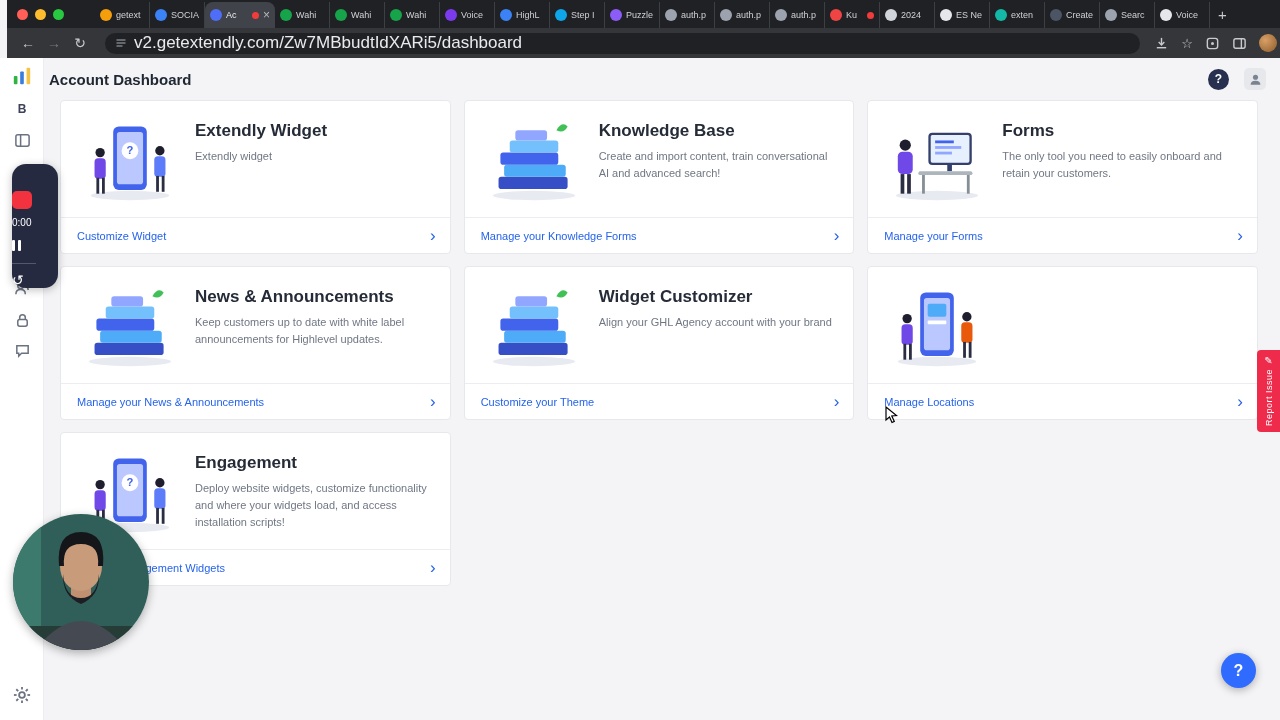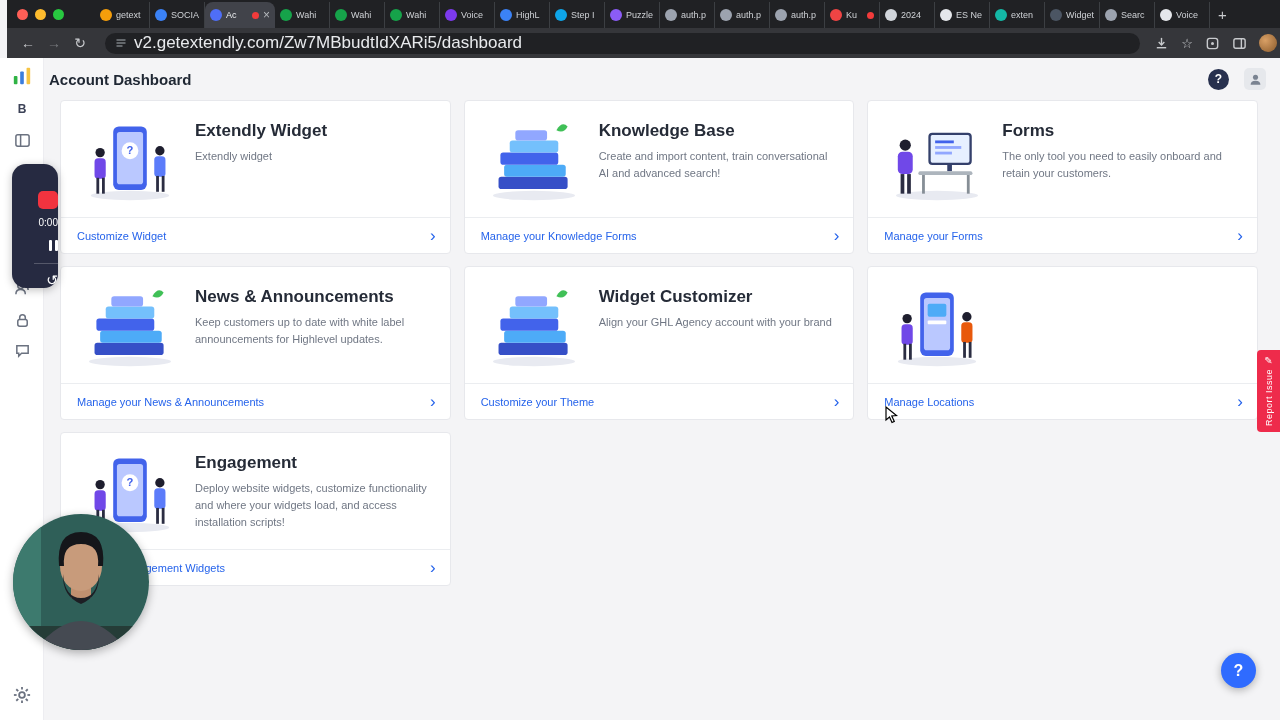--- a/index.html
+++ b/index.html
@@ -61,21 +61,21 @@
   .card-body { flex:1; display:flex; padding:12px 14px 8px 10px; gap:6px; }
   .illus { flex:0 0 118px; display:flex; align-items:center; justify-content:center; }
   .card-text h3 { font-size:17px; font-weight:bold; color:#252b37; margin:8px 0 7px; }
   .card-text p { font-size:11px; color:#707784; line-height:1.55; padding-right:6px; }
   .card-action { border-top:1px solid #ebedf0; display:flex; align-items:center; padding:9px 14px 9px 16px; cursor:pointer; }
   .card-action span.lbl { font-size:11px; color:var(--accent,#2563eb); }
   .chev { margin-left:auto; color:var(--accent,#2563eb); font-size:17px; line-height:1; }
 
   
   .recorder { position:absolute; left:12px; top:106px; width:46px; height:124px; background:#262a41; border-radius:14px;
-              display:flex; flex-direction:column; align-items:flex-end; padding-top:27px; gap:8px; z-index:30;
+              display:flex; flex-direction:column; align-items:flex-start; padding-top:27px; gap:8px; z-index:30;
               box-shadow:0 2px 8px rgba(0,0,0,.25); }
   .stop-btn { width:20px; height:20px; border-radius:5px; background:var(--record,#f2333f); }
   .rec-time { color:#fff; font-size:10px; }
   .pause-btn { display:flex; gap:3px; padding:4px 0; }
   .pause-btn i { display:block; width:3px; height:11px; background:#fff; border-radius:1px; }
   .rec-div { width:24px; height:1px; background:rgba(255,255,255,.22); }
   .restart-btn { color:#fff; font-size:14px; }
 
   .webcam { position:absolute; left:13px; top:456px; width:136px; height:136px; border-radius:50%; overflow:hidden;
             z-index:40; box-shadow:0 3px 10px rgba(0,0,0,.3); }
@@ -171,21 +171,21 @@
           <div class="tab">
             <span class="favicon" style="background: rgb(229, 231, 235);"></span>
             <span class="tab-label">ES Ne</span>
           </div>
           <div class="tab">
             <span class="favicon" style="background: rgb(20, 184, 166);"></span>
             <span class="tab-label">exten</span>
           </div>
           <div class="tab">
             <span class="favicon" style="background: rgb(75, 85, 99);"></span>
-            <span class="tab-label">Widget</span>
+            <span class="tab-label">Create</span>
           </div>
           <div class="tab">
             <span class="favicon" style="background: rgb(156, 163, 175);"></span>
             <span class="tab-label">Searc</span>
           </div>
           <div class="tab">
             <span class="favicon" style="background: rgb(229, 231, 235);"></span>
             <span class="tab-label">Voice</span>
           </div>
         </div>

